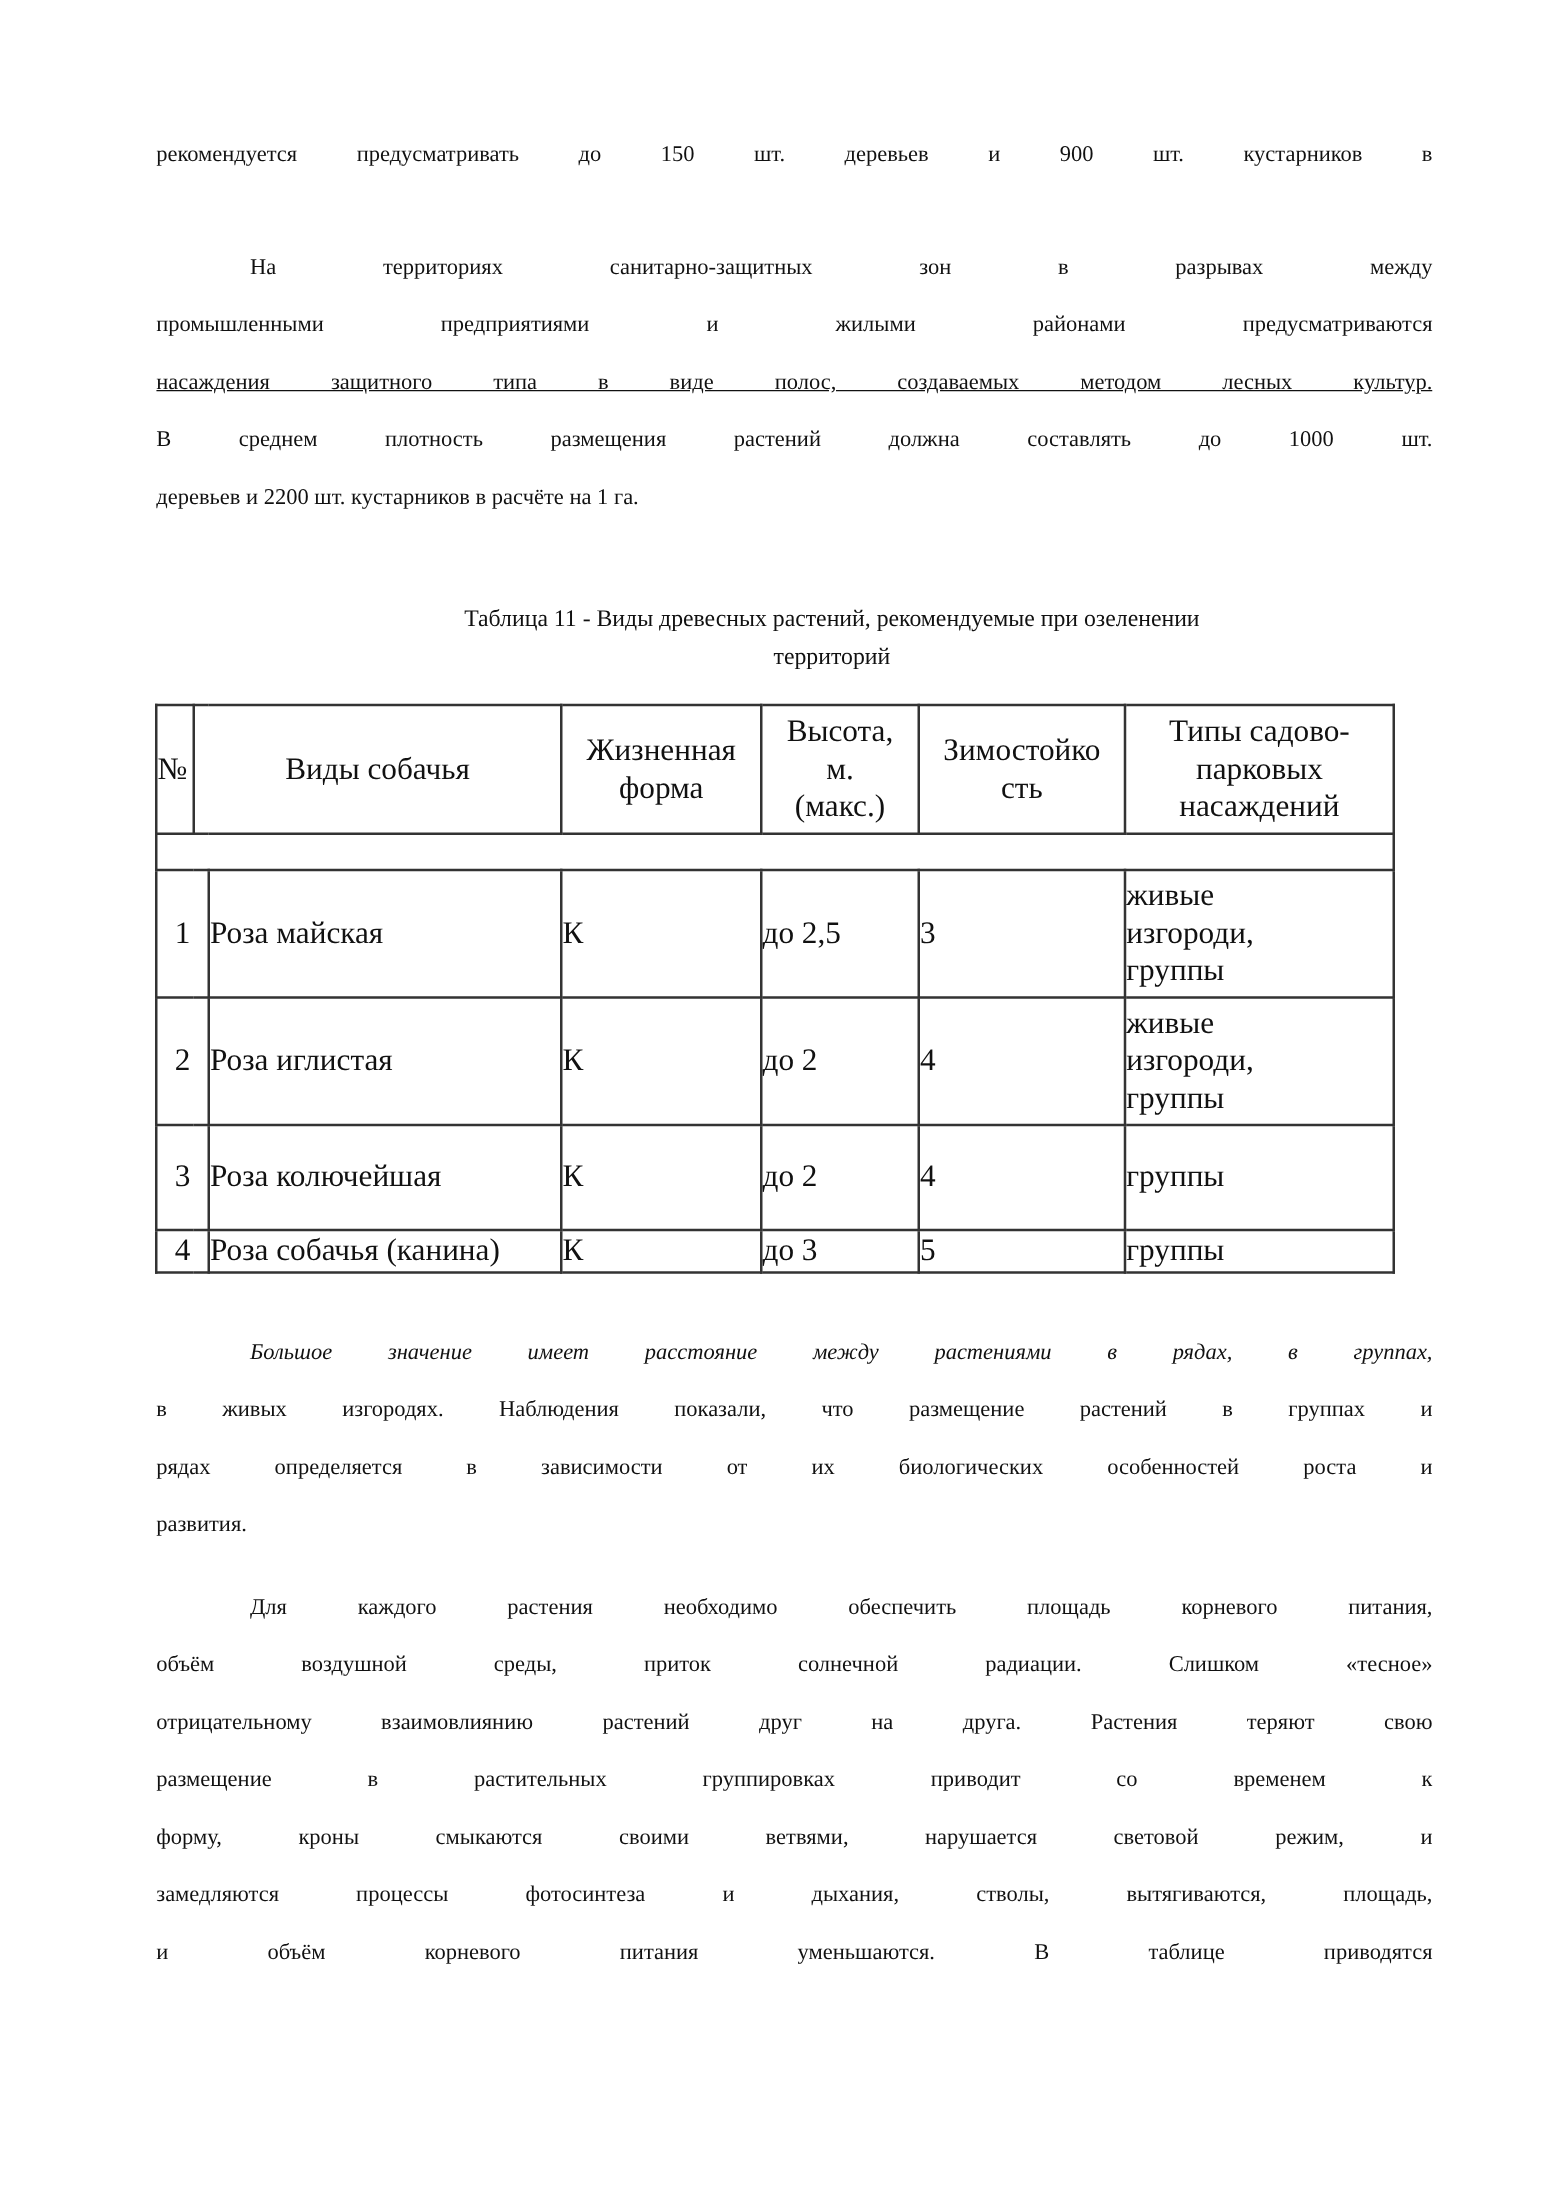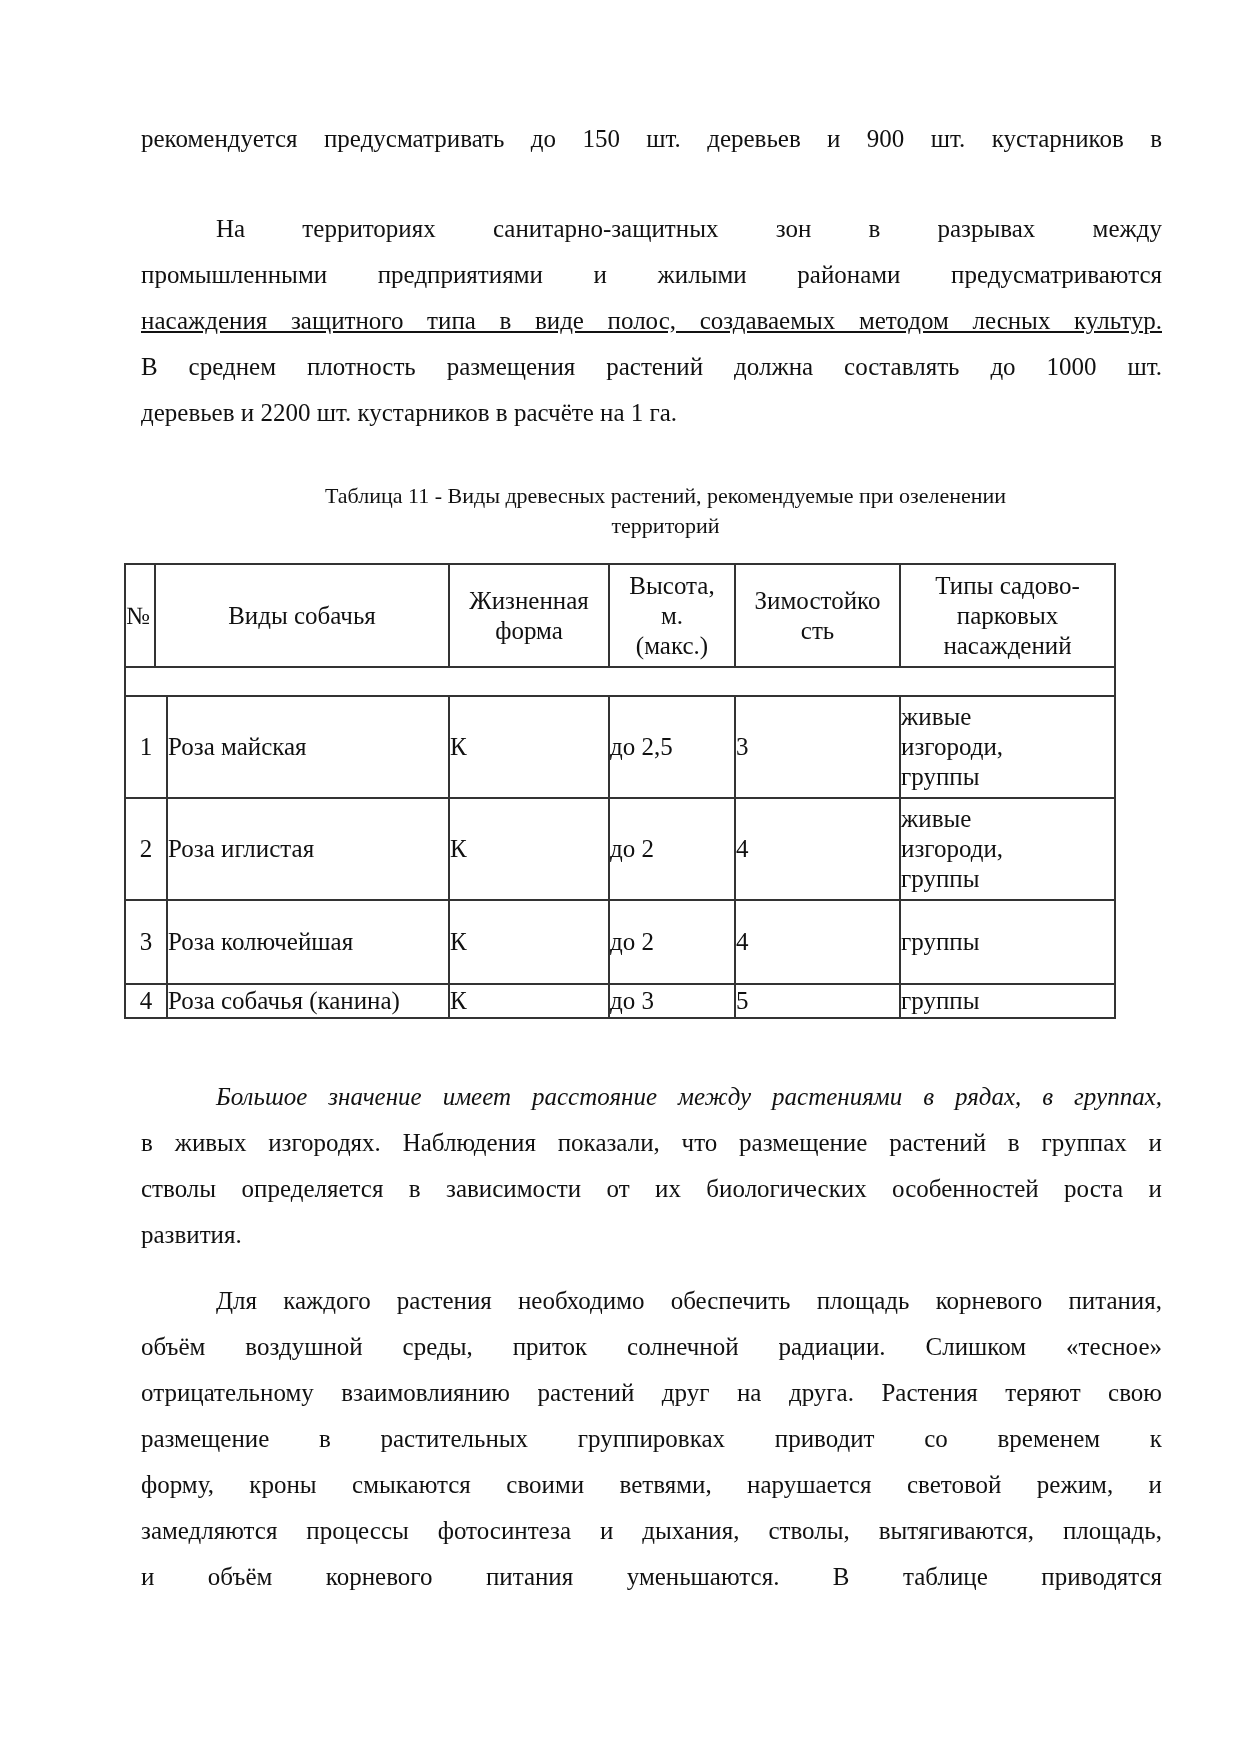--- a/index.html
+++ b/index.html
@@ -1,24 +1,24 @@
 <!DOCTYPE html>
 <html><head>
 <meta charset="utf-8">
 <style>
   html, body { margin:0; padding:0; background:#ffffff; }
   body { width:1241px; height:1755px; position:relative; overflow:hidden;
          font-family:"Liberation Serif", serif; color:#111; }
   .page { position:absolute; left:0; top:0; width:1241px; height:1755px; }
-  .para { position:absolute; left:125px; width:1021px; font-size:25px; line-height:46px;
-          text-align:justify; text-align-last:left; margin:16px; }
+  .para { position:absolute; left:125px; width:1021px; font-size:18px; line-height:46px;
+          text-align:justify; text-align-last:left; margin:0; }
   .para .line { display:block; text-align:justify; text-align-last:justify; white-space:nowrap; height:46px; }
   .para .line.last { text-align-last:left; }
   .para .line.indent { padding-left:75px; }
-  .caption { position:absolute; left:125px; width:1021px; font-size:22px; line-height:30px; text-align:center; margin:0; }
+  .caption { position:absolute; left:125px; width:1021px; font-size:19px; line-height:30px; text-align:center; margin:0; }
   .caption .c1 { display:block; padding-left:60px; }
   table.plants { position:absolute; left:124px; top:563px; border-collapse:collapse;
                  font-size:25px; line-height:30px; }
   table.plants td, table.plants th { border:2px solid #333; padding:0; font-weight:normal; vertical-align:middle; }
   th { text-align:center; }
   td.num { text-align:center; }
   td.name { text-align:left; vertical-align:top; padding-left:2px; white-space:nowrap; }
   td.c { }
 </style>
 </head>
@@ -126,21 +126,21 @@
       <td class="c">
         <div>группы</div>
       </td>
     </tr>
   </tbody>
     </table>
 
   <div class="para" style="top:1058px;">
     <span class="line indent" style="white-space: normal; text-align-last: justify; overflow: hidden; font-style: italic;">Большое значение имеет расстояние между растениями в рядах, в группах,</span>
     <span class="line" style="white-space: normal; text-align-last: justify; overflow: hidden;">в живых изгородях. Наблюдения показали, что размещение растений в группах и</span>
-    <span class="line" style="white-space: normal; text-align-last: justify; overflow: hidden;">стволы определяется в зависимости от их биологических особенностей роста и</span>
+    <span class="line" style="white-space: normal; text-align-last: justify; overflow: hidden;">рядах определяется в зависимости от их биологических особенностей роста и</span>
     <span class="line last">развития.</span>
   </div>
 
   <div class="para" style="top:1262px;">
     <span class="line indent" style="white-space: normal; text-align-last: justify; overflow: hidden;">Для каждого растения необходимо обеспечить площадь корневого питания,</span>
     <span class="line" style="white-space: normal; text-align-last: justify; overflow: hidden;">объём воздушной среды, приток солнечной радиации. Слишком «тесное»</span>
     <span class="line" style="white-space: normal; text-align-last: justify; overflow: hidden;">отрицательному взаимовлиянию растений друг на друга. Растения теряют свою</span>
     <span class="line" style="white-space: normal; text-align-last: justify; overflow: hidden;">размещение в растительных группировках приводит со временем к</span>
     <span class="line" style="white-space: normal; text-align-last: justify; overflow: hidden;">форму, кроны смыкаются своими ветвями, нарушается световой режим, и</span>
     <span class="line" style="white-space: normal; text-align-last: justify; overflow: hidden;">замедляются процессы фотосинтеза и дыхания,  стволы, вытягиваются, площадь,</span>

